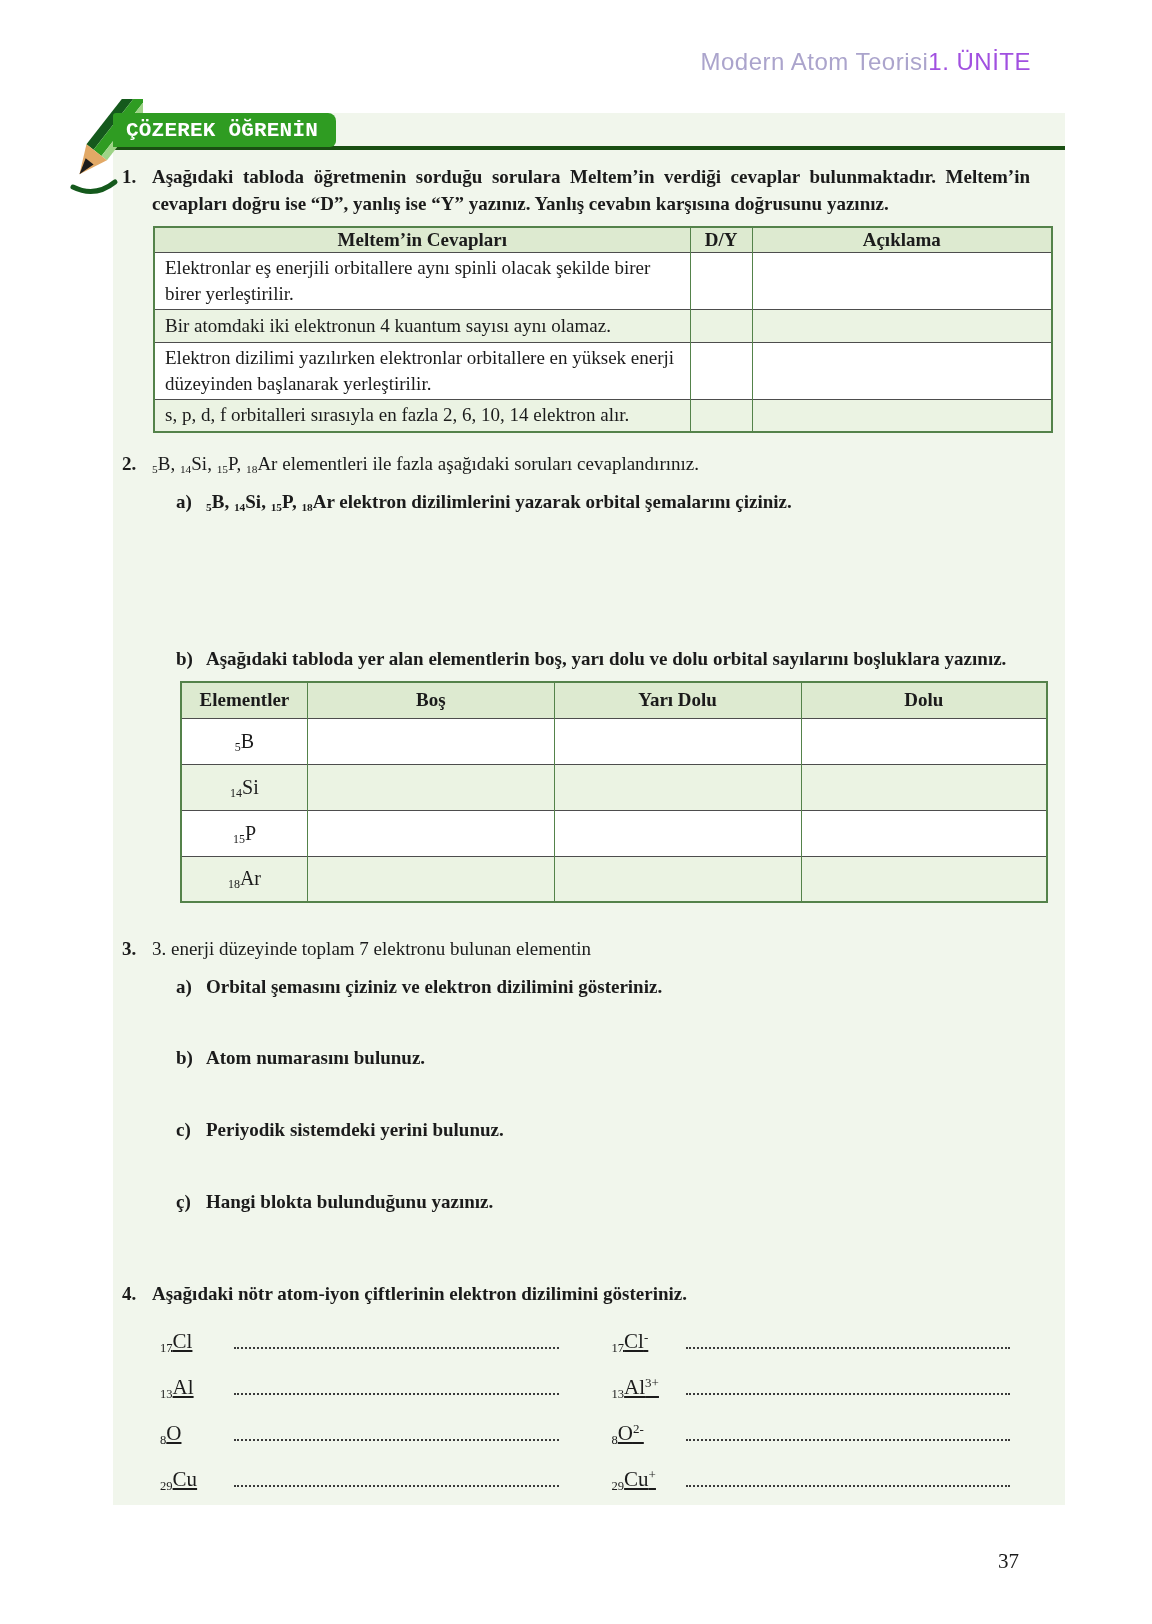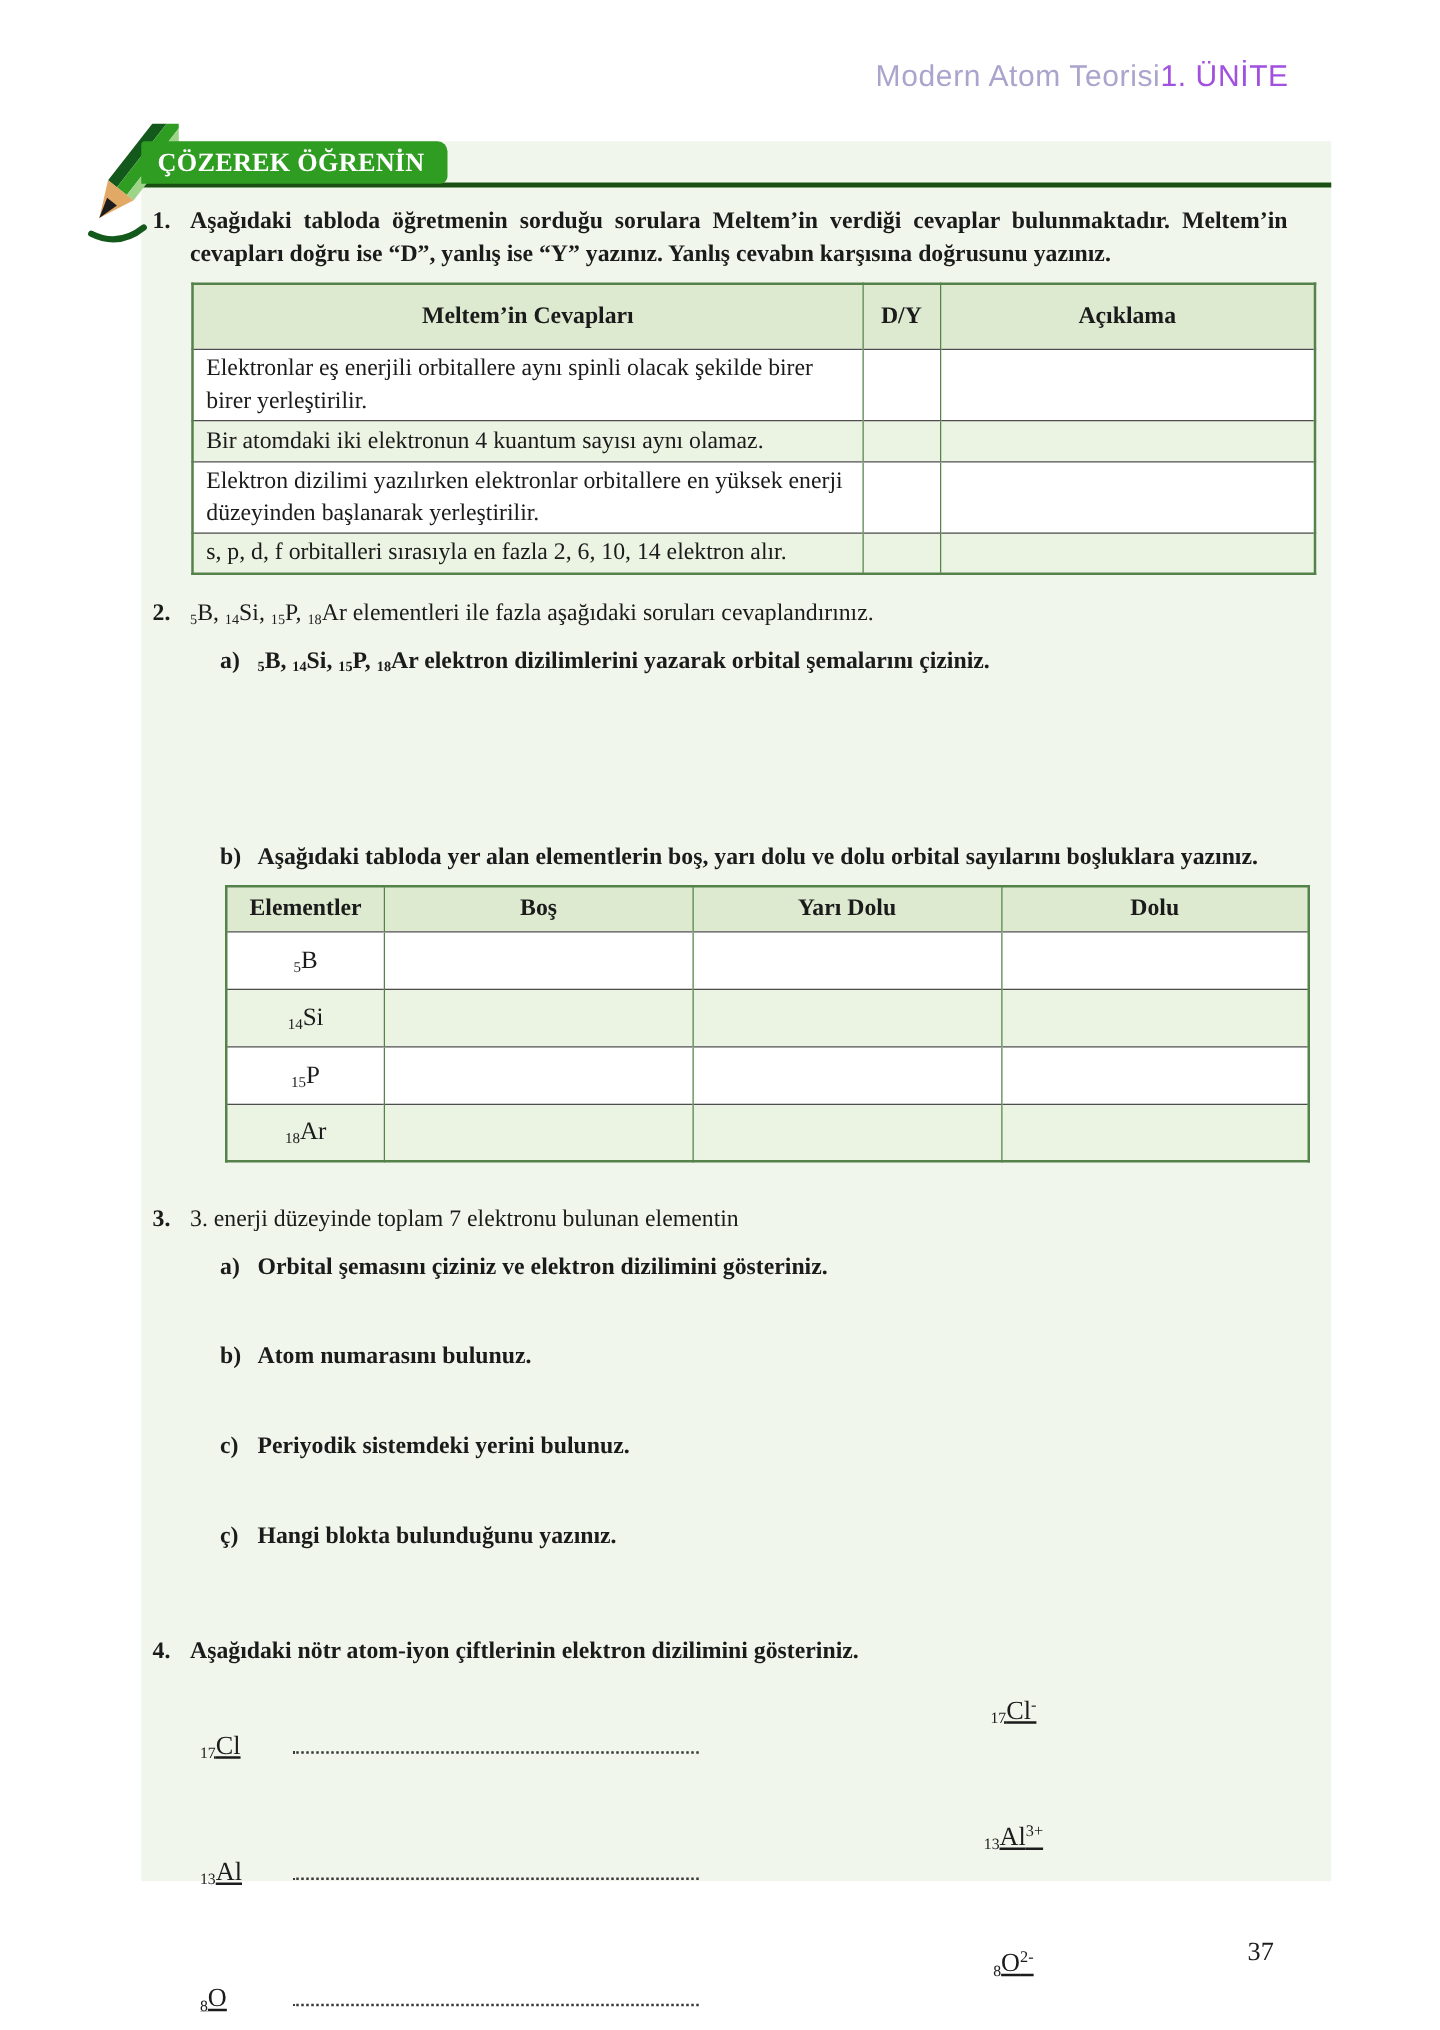--- a/index.html
+++ b/index.html
@@ -32,21 +32,21 @@
   
   .content{
     position:absolute;left:113px;top:113px;width:952px;height:1392px;
     background:var(--content-bg);
   }
   .banner-row{position:relative;height:37px;}
   .banner{
     position:absolute;left:0;top:0;height:34px;z-index:2;
     background:var(--accent-green);border-radius:3px 8px 6px 0;
     display:flex;align-items:center;padding:0 18px 0 13px;
-    font-family:Liberation Serif, serif;
+    font-family:Liberation Mono, monospace;
     font-weight:bold;font-size:21px;color:#ffffff;letter-spacing:.2px;
   }
   .banner-underline{position:absolute;left:0;bottom:0;width:100%;height:4px;background:var(--dark-green);}
   .pencil{position:absolute;left:-56px;top:-14px;width:86px;height:102px;z-index:1;}
 
   .qs{position:relative;}
   .q-head{display:flex;align-items:flex-start;}
   .q-num{flex:0 0 39px;padding-left:9px;font-weight:bold;font-size:19px;line-height:27px;}
   .q-body{flex:1;padding-right:35px;font-size:19px;line-height:27px;}
   .bold{font-weight:bold;}
@@ -60,21 +60,21 @@
   
   .elem sub{font-size:0.6em;line-height:0;vertical-align:-0.28em;}
   .elem sup{font-size:0.62em;line-height:0;vertical-align:0.55em;}
 
   
   table{border-collapse:collapse;}
   .t1{margin:9px 0 0 40px;width:900px;border:2px solid var(--table-border);}
   .t1 th,.t1 td{border-left:1.5px solid var(--table-border);border-right:1.5px solid var(--table-border);}
   .t1 tr{border-top:1.2px solid var(--row-sep);}
   .t1 thead tr{border-top:none;}
-  .t1 th{background:var(--table-header-bg);font-size:19px;font-weight:bold;height:52px;text-align:center;}
+  .t1 th{background:var(--table-header-bg);font-size:19px;font-weight:bold;height:25px;text-align:center;}
   .t1 td{font-size:19px;line-height:26px;padding:2px 8px 2px 10px;vertical-align:middle;}
   .t1 .c-ans{width:59.7%;}
   .t1 .c-dy{width:6.9%;}
   .t1 .c-exp{width:33.4%;}
   .t1 .r-tall td{height:56px;}
   .t1 .r-short td{height:33px;}
   .t1 tbody tr:nth-child(even){background:var(--table-alt-row-bg);}
   .t1 tbody tr:nth-child(odd){background:#ffffff;}
 
   
@@ -87,21 +87,21 @@
   .t2 .c-el{width:14.6%;}
   .t2 .c-th{width:28.5%;}
   .t2 tbody tr:nth-child(even){background:var(--table-alt-row-bg);}
   .t2 tbody tr:nth-child(odd){background:#ffffff;}
 
   .ws{width:100%;}
 
   
   .pair-row{display:flex;margin:0 55px 21px 47px;}
   .pair{flex:1;display:flex;align-items:center;}
-  .pair + .pair{margin-left:53px;flex-direction:column;}
+  .pair + .pair{margin-left:53px;}
   .pair .elem{flex:0 0 74px;font-size:21px;text-decoration:underline;}
   .dots{flex:1;height:1.15em;border-bottom:2.5px dotted #3a3a3a;margin-bottom:4px;}
 
   .page-number{position:absolute;top:1549px;left:998px;font-size:21px;}
 </style>
 </head>
 <body>
 
 <div class="page-header">
   <span class="section-title">Modern Atom Teorisi</span>

